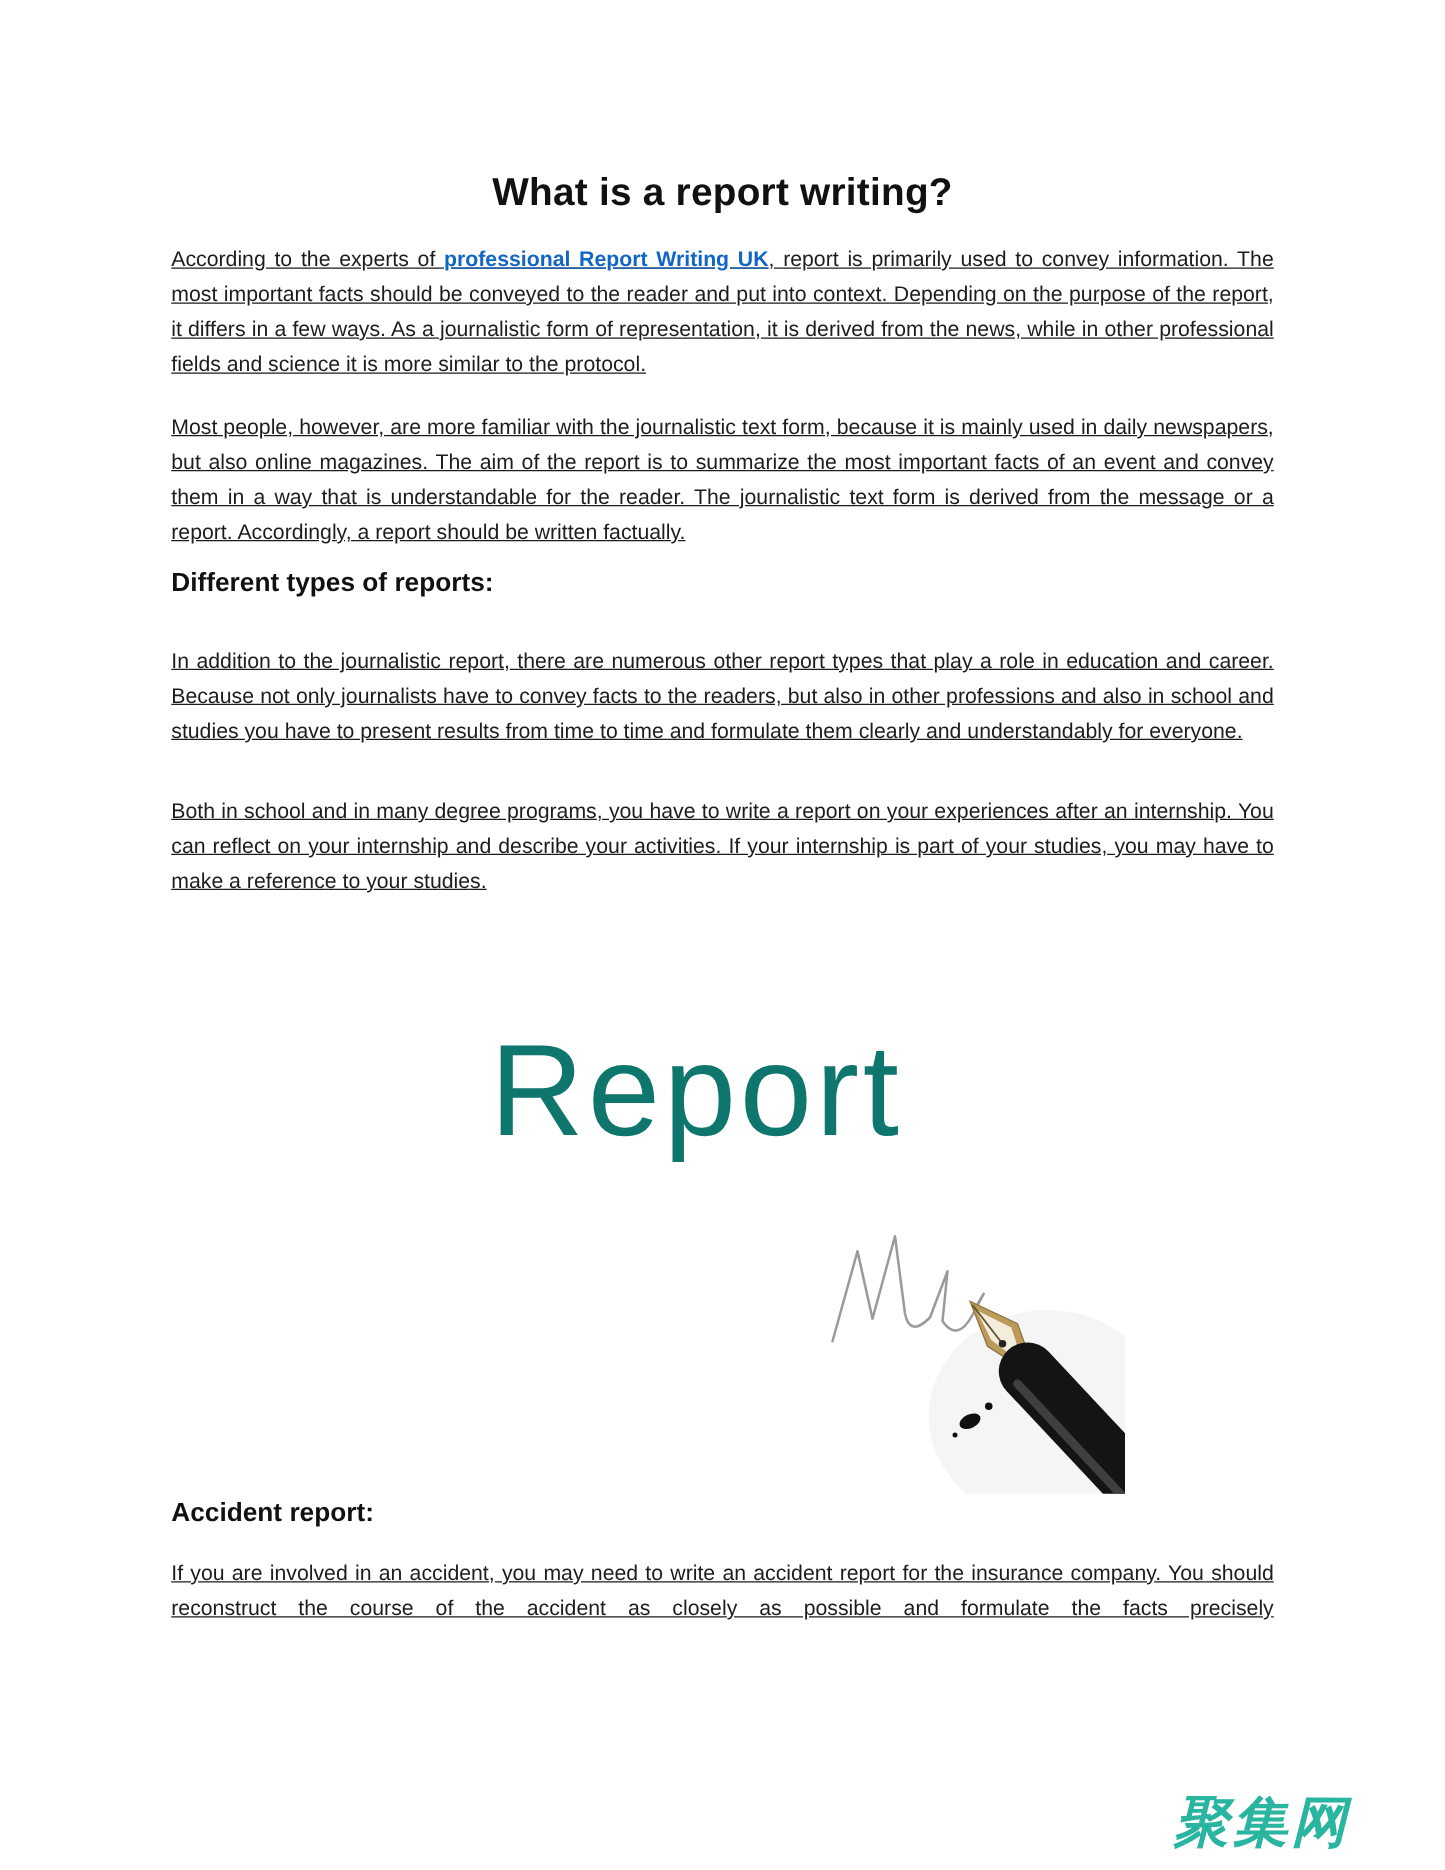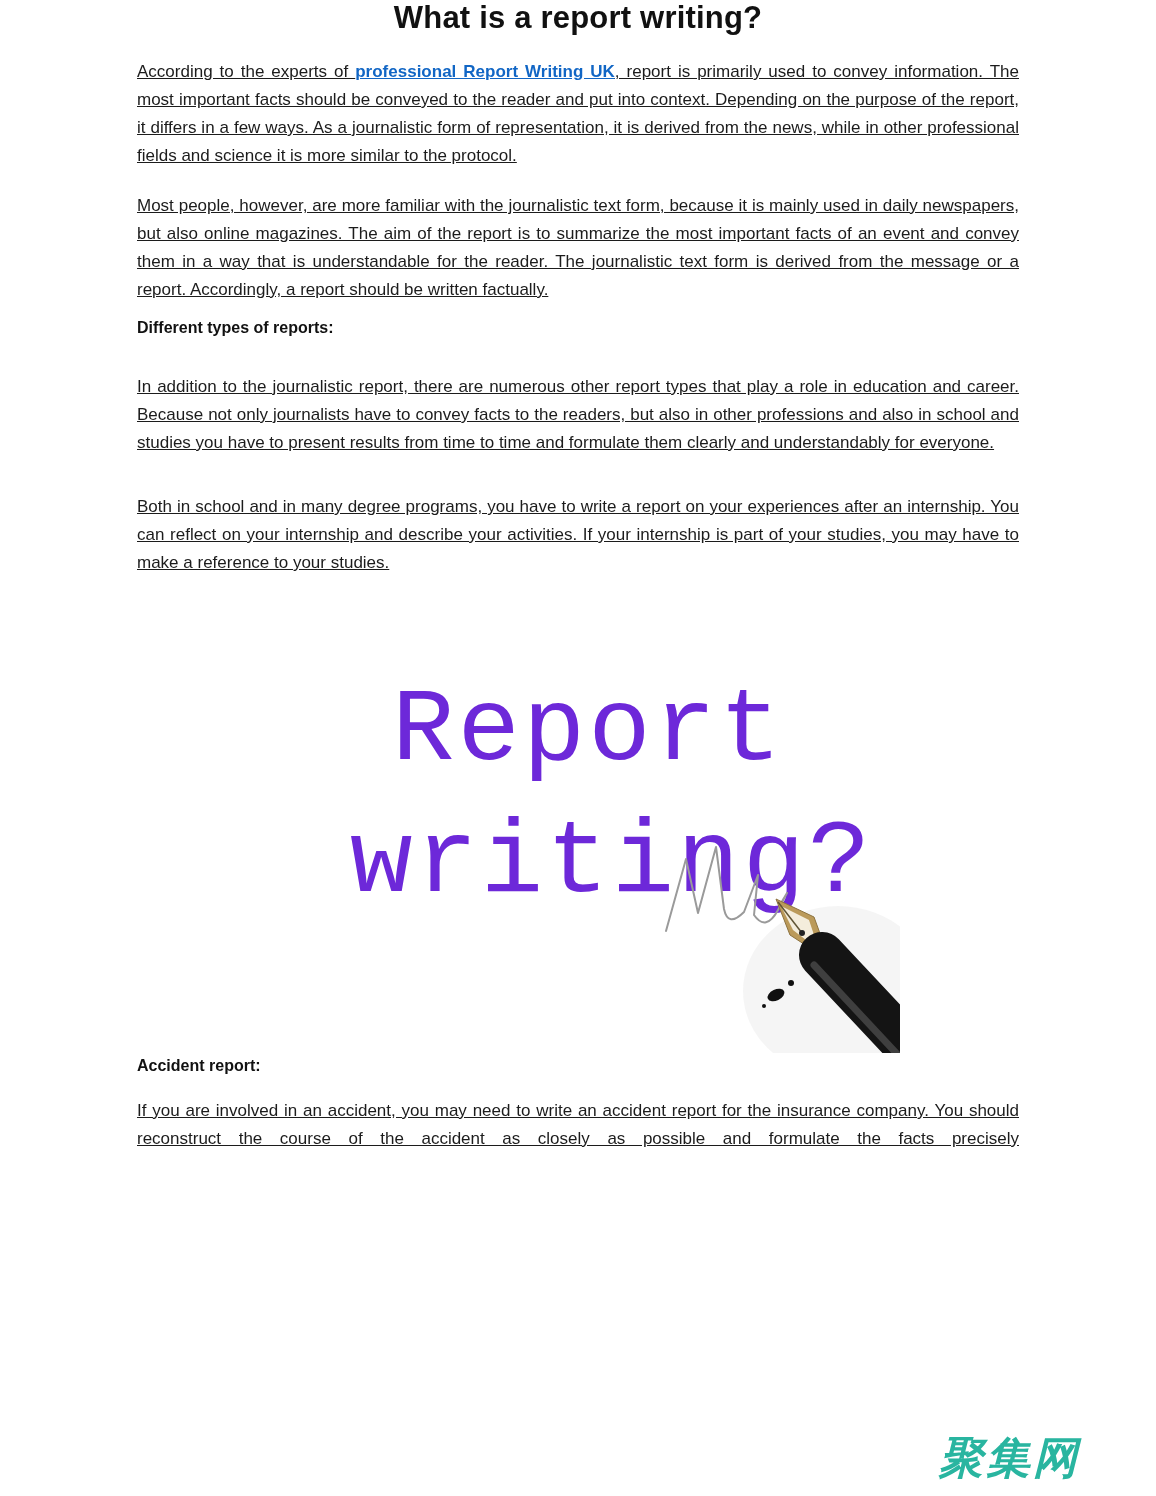--- a/index.html
+++ b/index.html
@@ -9,20 +9,21 @@
     height: 1496px;
     margin: 0 auto;
     background: #ffffff;
     overflow: hidden;
     font-family: "Liberation Sans", sans-serif;
     color: #1c1c1c;
   }
   .content { padding: 0 137px; }
   .doc-title {
     margin: 0;
+    padding-top: 136px;
     text-align: center;
     font-size: 31px;
     font-weight: 700;
     color: #111111;
     letter-spacing: 0.2px;
   }
   .para {
     margin: 0;
     margin-top: 22px;
     font-size: 17px;
@@ -33,21 +34,21 @@
   .para.tight { margin-top: 36px; }
   .para.last-justified { text-align-last: justify; }
   .doc-link {
     font-weight: 700;
     text-decoration: underline;
     cursor: pointer;
   }
   .sec-heading {
     margin: 0;
     margin-top: 15px;
-    font-size: 16px;
+    font-size: 21px;
     font-weight: 700;
     color: #111111;
   }
   .sec-heading.lower { margin-top: 24px; }
   
   .illus {
     position: relative;
     margin-left: 213px;
     margin-top: 88px;
     width: 532px;
@@ -93,23 +94,22 @@
 
     <p class="para">Most people, however, are more familiar with the journalistic text form, because it is mainly used in daily newspapers, but also online magazines. The aim of the report is to summarize the most important facts of an event and convey them in a way that is understandable for the reader. The journalistic text form is derived from the message or a report. Accordingly, a report should be written factually.</p>
 
     <h2 class="sec-heading">Different types of reports:</h2>
 
     <p class="para tight">In addition to the journalistic report, there are numerous other report types that play a role in education and career. Because not only journalists have to convey facts to the readers, but also in other professions and also in school and studies you have to present results from time to time and formulate them clearly and understandably for everyone.</p>
 
 
     <p class="para tight">Both in school and in many degree programs, you have to write a report on your experiences after an internship. You can reflect on your internship and describe your activities. If your internship is part of your studies, you may have to make a reference to your studies.</p>
 
-    <div class="illus" style="color: #6d28d9; font-family: Liberation Mono, monospace;">
+    <div class="illus" style="color: #0f766e;">
       <span class="illus-line l1">Report</span>
-      <span class="illus-line l2"><span>writing</span><span>?</span></span>
       <svg class="pen-svg" viewBox="0 0 240 240" aria-hidden="true">
 
         <ellipse cx="178" cy="178" rx="95" ry="85" fill="#ededed" opacity="0.55"></ellipse>
 
         <path d="M6,118 L26,46 L38,100 L56,34 L64,96 Q68,115 84,99 L98,62 L94,102 Q106,119 118,97 L127,80 L121,90" fill="none" stroke="#9a9a9a" stroke-width="2" stroke-linecap="round" stroke-linejoin="round"></path>
 
         <path d="M116,86 L154,104 L170,148 L130,122 Z" fill="#bb9a5a" stroke="#8d7340" stroke-width="1"></path>
 
         <path d="M121,93 L149,107 L159,137 L133,117 Z" fill="#f4eddc"></path>
 

